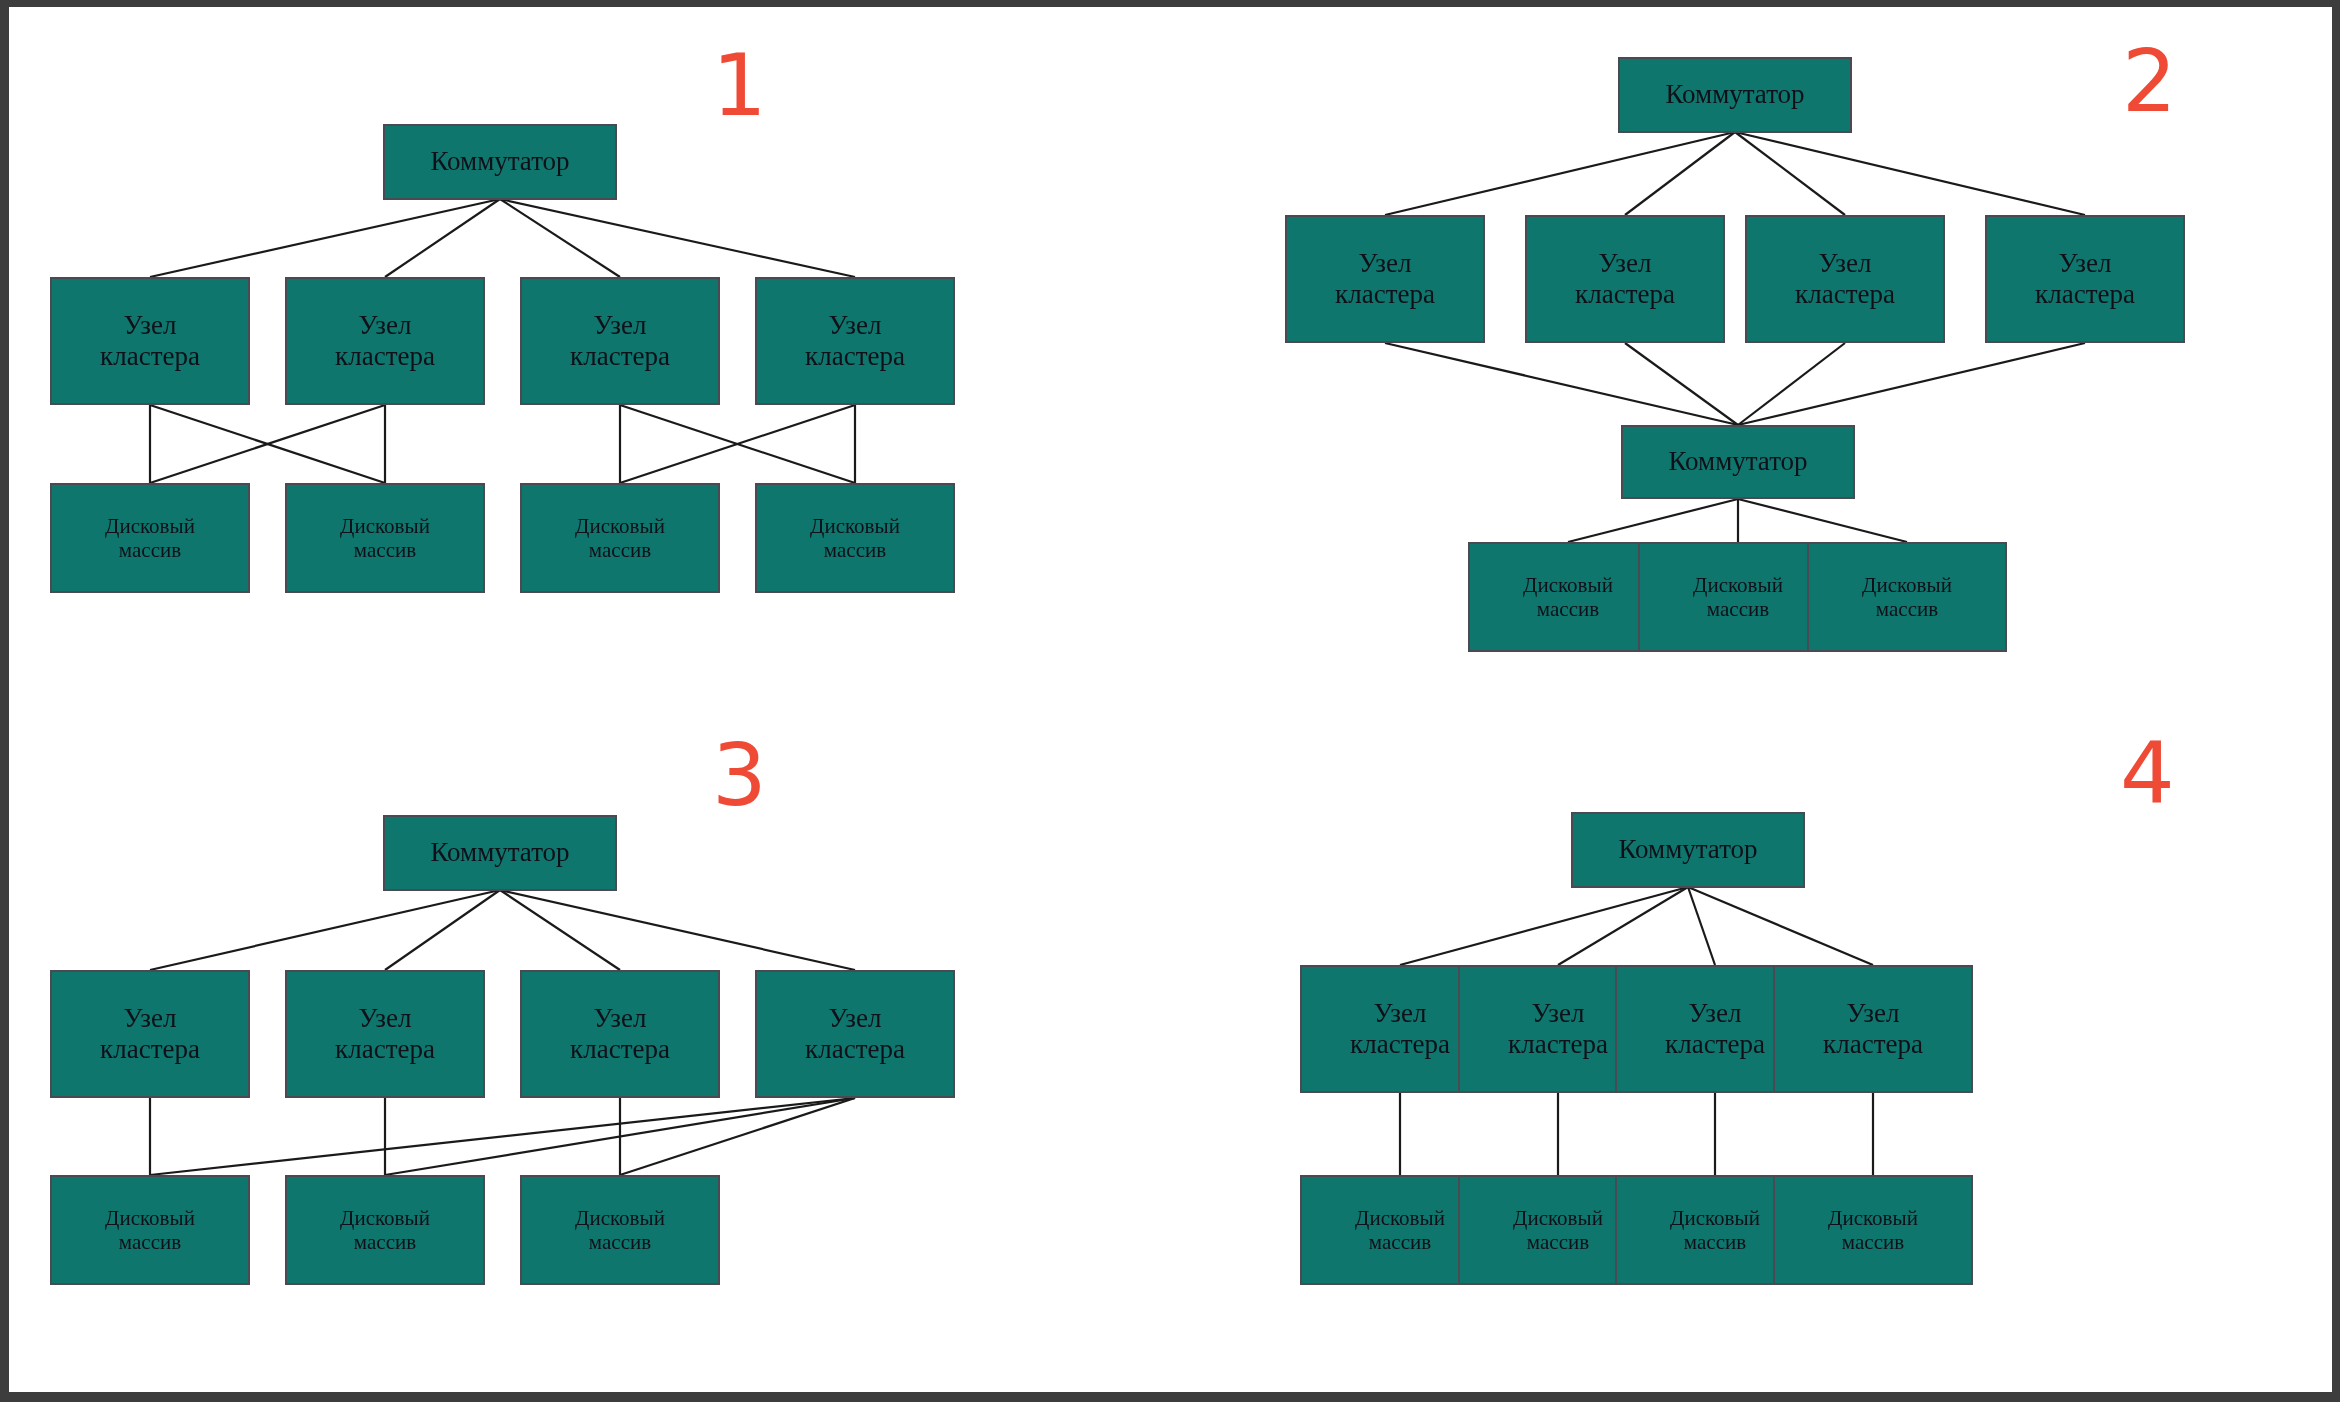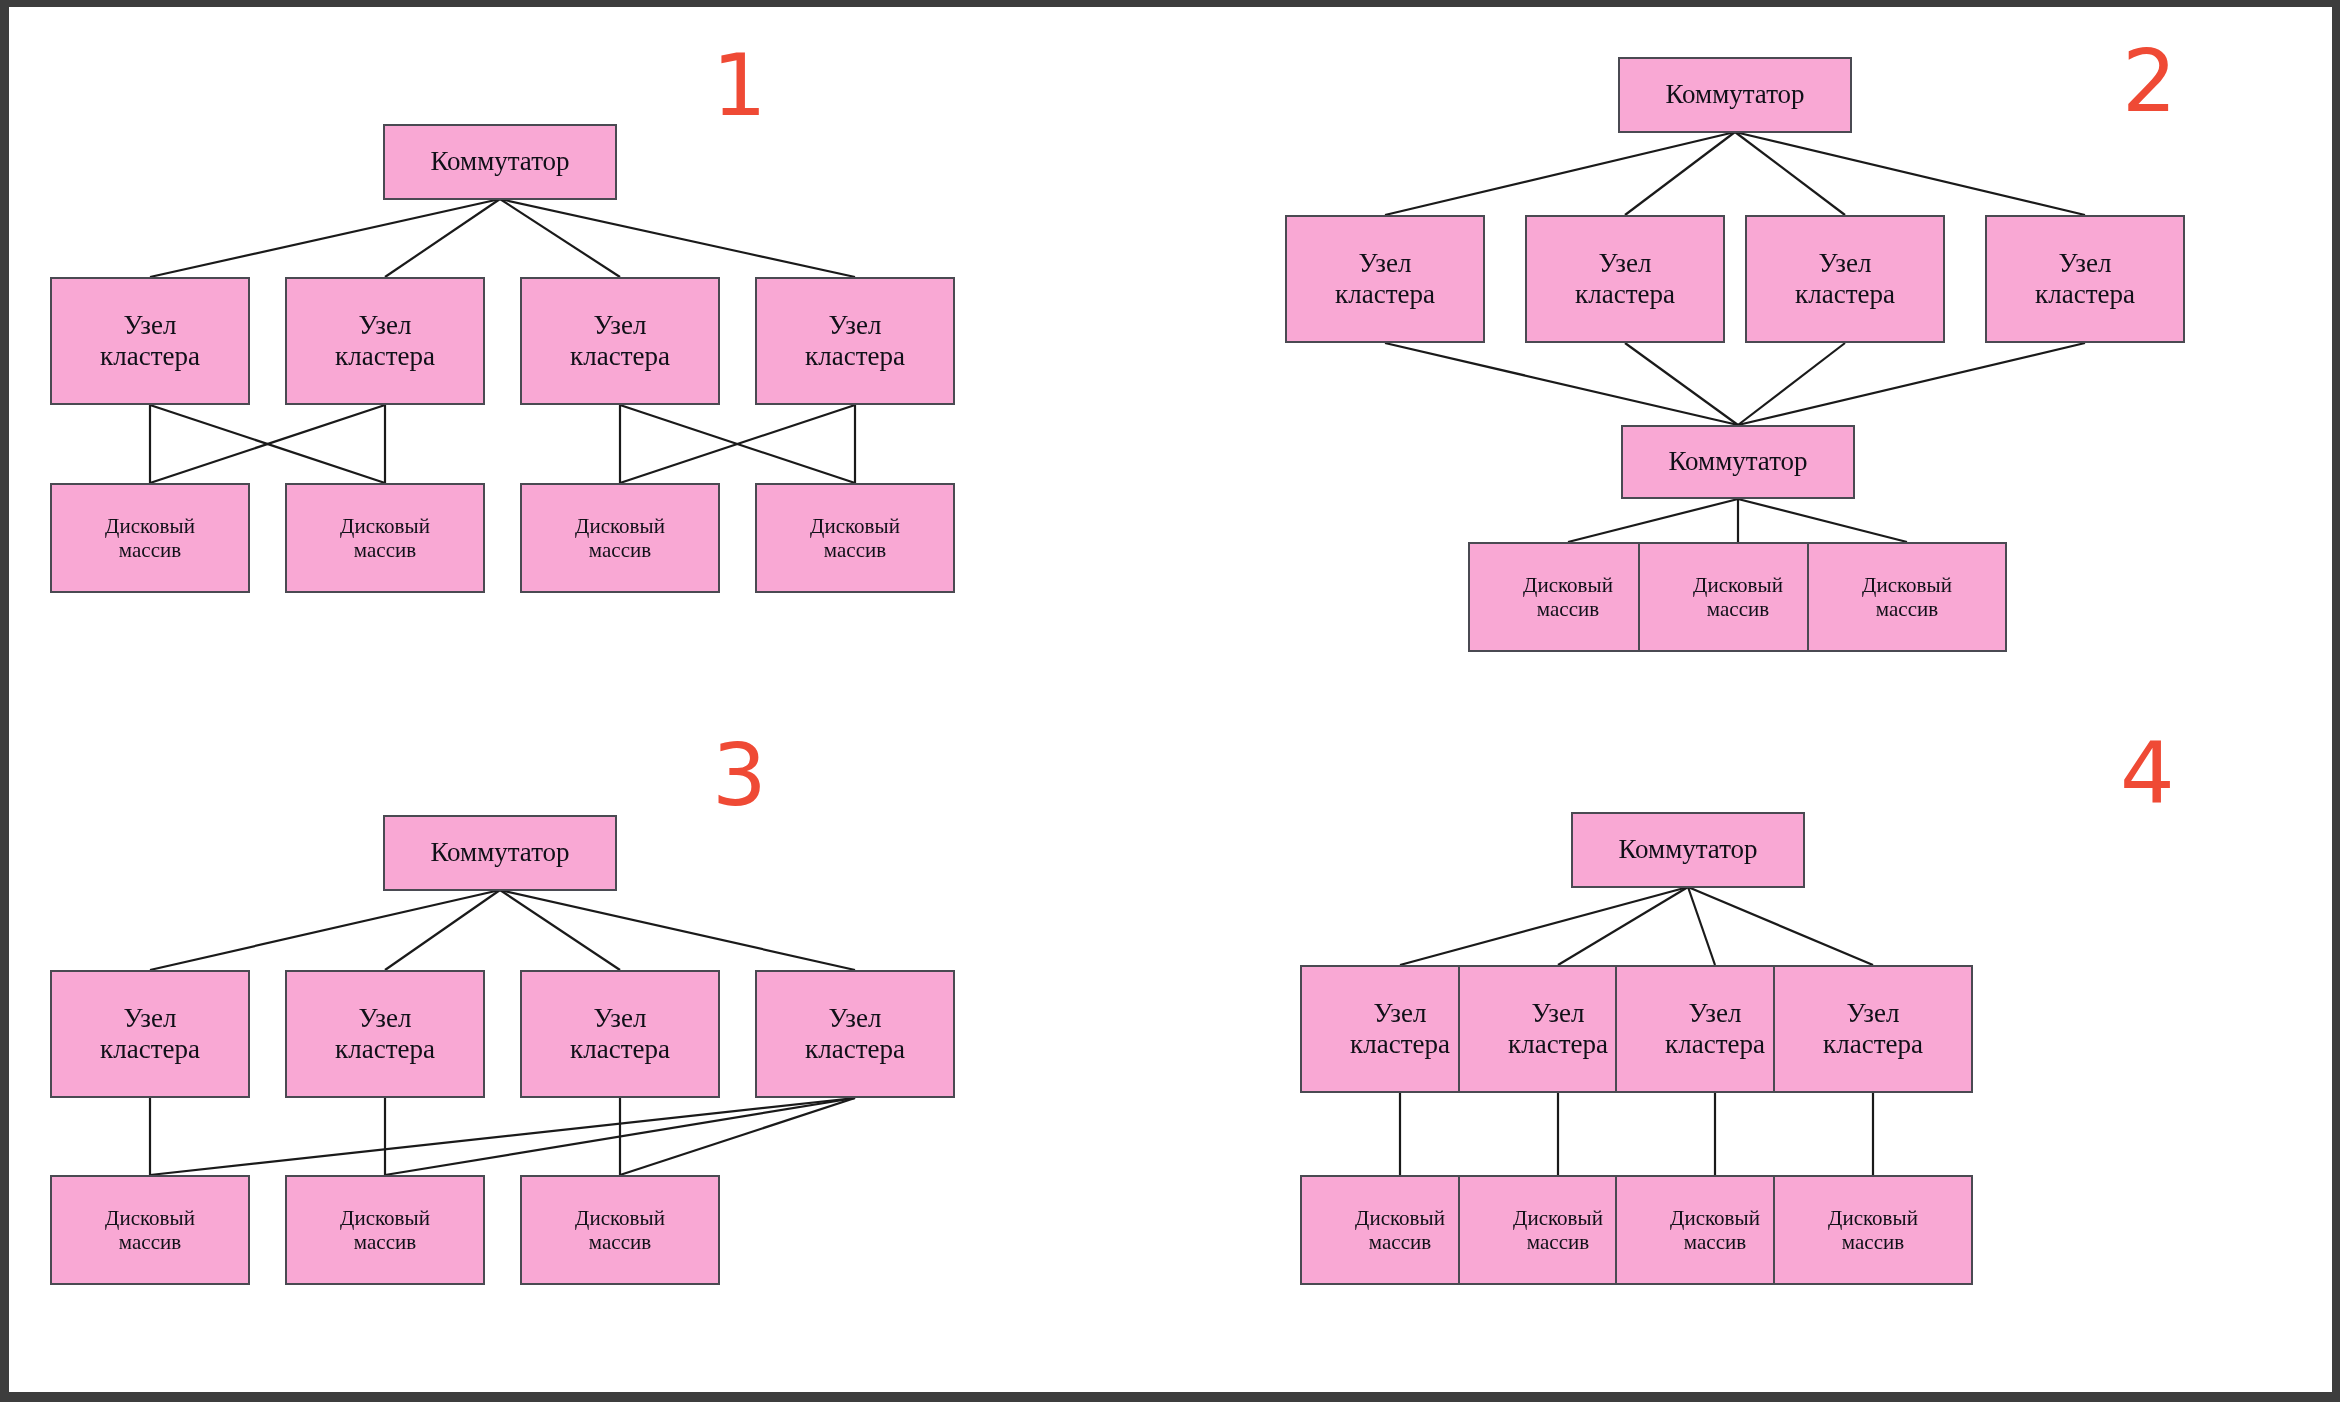--- a/index.html
+++ b/index.html
@@ -32,21 +32,21 @@
   .panel svg {
     position: absolute;
     left: 0;
     top: 0;
     overflow: visible;
   }
   .node {
     position: absolute;
     box-sizing: border-box;
     border: 2px solid #4a4a52;
-    background: #f9a8d4;
+    background: #0f766e;
     display: flex;
     flex-direction: column;
     align-items: center;
     justify-content: center;
     text-align: center;
     color: #101018;
     line-height: 1.16;
     z-index: 3;
   }
   .node span { display: block; white-space: nowrap; }

